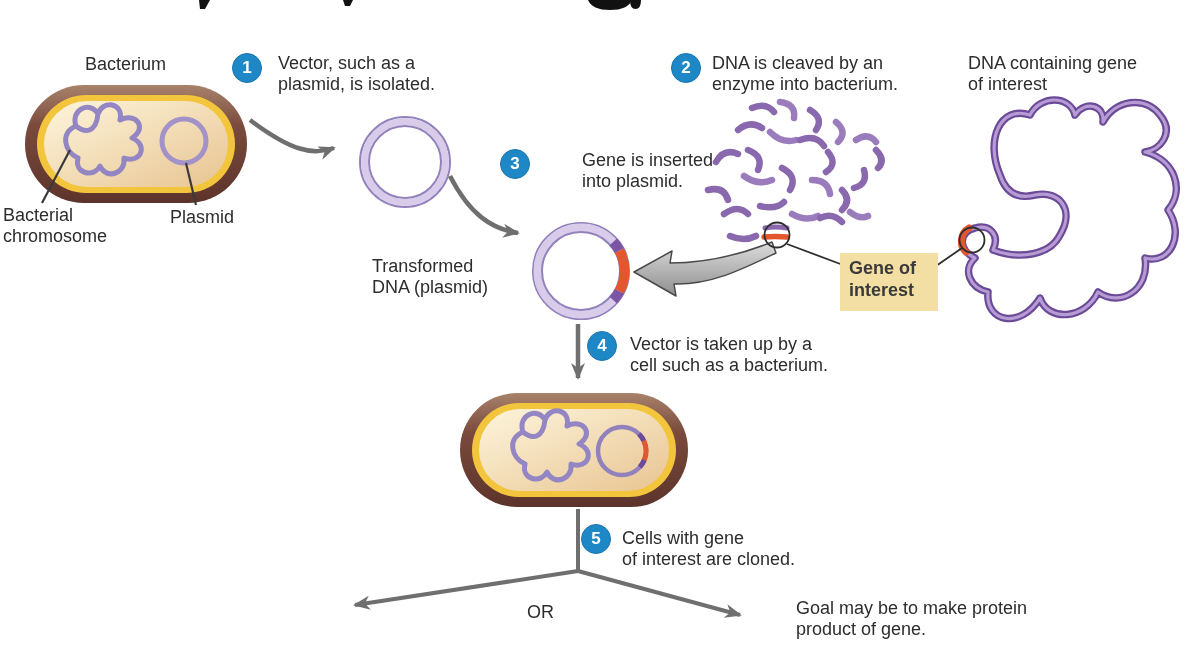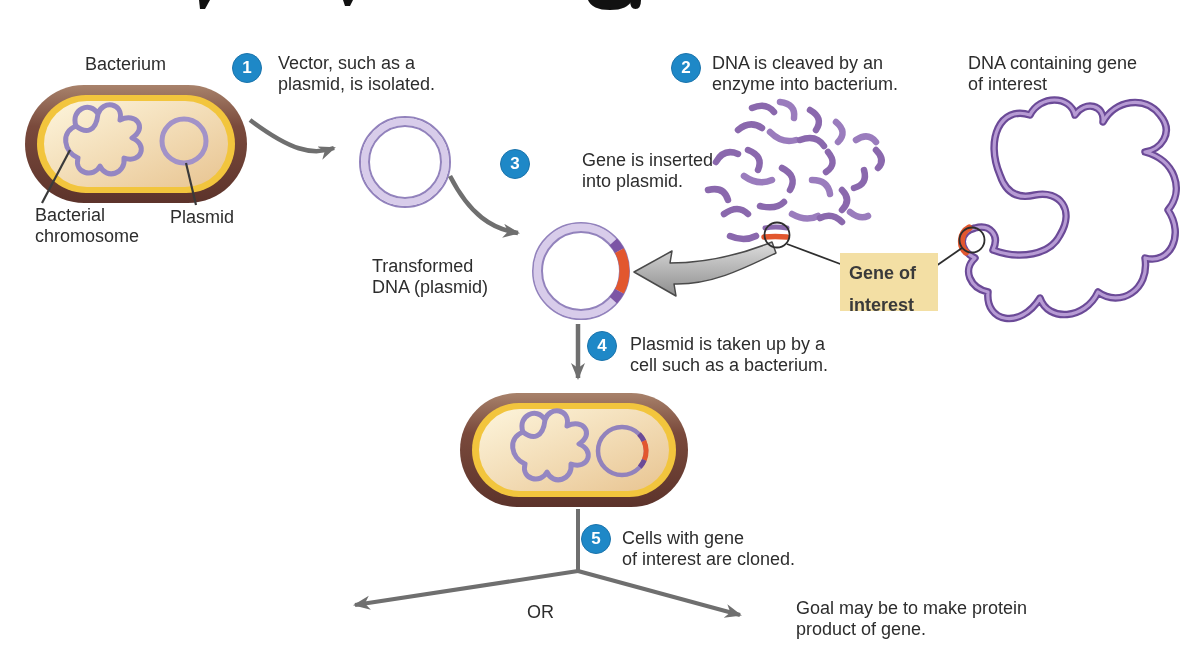--- a/index.html
+++ b/index.html
@@ -5,21 +5,21 @@
   html,body{margin:0;padding:0;background:#fff;}
   .stage{position:relative;width:1194px;height:662px;background:#ffffff;overflow:hidden;
          font-family:"Liberation Sans",sans-serif;color:#2D2D2D;}
   svg.layer{position:absolute;left:0;top:0;}
   .lbl{position:absolute;font-weight:normal;font-size:18px;line-height:21px;white-space:pre-line;}
   .badge{position:absolute;width:30px;height:30px;border-radius:50%;background:#1E88C7;color:#fff;
          font-weight:bold;font-size:17px;display:flex;align-items:center;justify-content:center;
          box-sizing:border-box;border:1px solid #1B74AC;}
   .genebox{position:absolute;left:840px;top:253px;width:98px;height:58px;background:#F3DFA4;
            padding:4px 0 0 9px;box-sizing:border-box;font-weight:bold;font-size:18px;
-           line-height:32px;white-space:pre-line;color:#3A3A3A;}
+           line-height:22px;white-space:pre-line;color:#3A3A3A;}
 </style>
 </head>
 <body>
 
 <div class="stage">
 
   <svg class="layer" width="1194" height="662" viewBox="0 0 1194 662">
     <defs>
       <linearGradient id="gBrown" x1="0" y1="0" x2="0" y2="1">
         <stop offset="0" stop-color="#A8826B"></stop>
@@ -167,32 +167,32 @@
   <div class="lbl" style="left:712px;top:53px;">DNA is cleaved by an
 enzyme into bacterium.</div>
 
   <div class="lbl" style="left:968px;top:53px;">DNA containing gene
 of interest</div>
 
   <div class="badge" style="left:500px;top:149px;">3</div>
   <div class="lbl" style="left:546px;top:150px;margin-left:36px;">Gene is inserted
 into plasmid.</div>
 
-  <div class="lbl" style="left:3px;top:205px;margin-left:32px;">Bacterial
+  <div class="lbl" style="left:3px;top:205px;">Bacterial
 chromosome</div>
   <div class="lbl" style="left:170px;top:207px;">Plasmid</div>
 
   <div class="lbl" style="left:372px;top:256px;">Transformed
 DNA (plasmid)</div>
 
   <div class="genebox">Gene of
 interest</div>
 
   <div class="badge" style="left:587px;top:331px;">4</div>
-  <div class="lbl" style="left:630px;top:334px;">Plasmid is taken up by a
+  <div class="lbl" style="left:630px;top:334px;">Vector is taken up by a
 cell such as a bacterium.</div>
 
 
   <div class="badge" style="left:581px;top:524px;">5</div>
   <div class="lbl" style="left:622px;top:528px;">Cells with gene
 of interest are cloned.</div>
 
   <div class="lbl" style="left:527px;top:602px;">OR</div>
 
 

